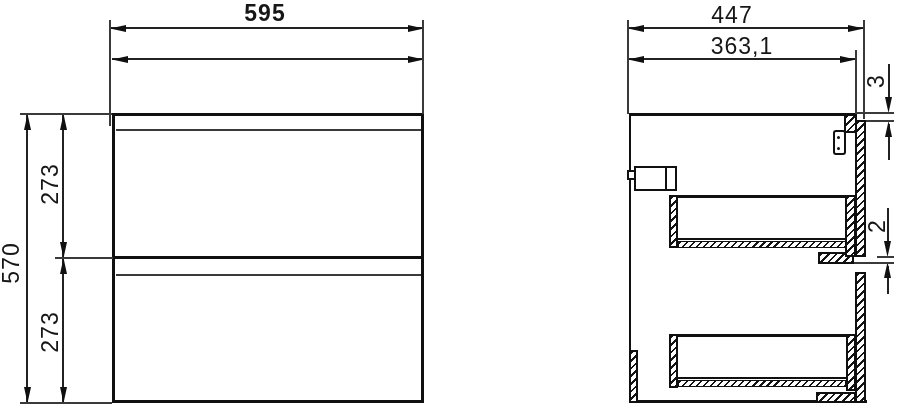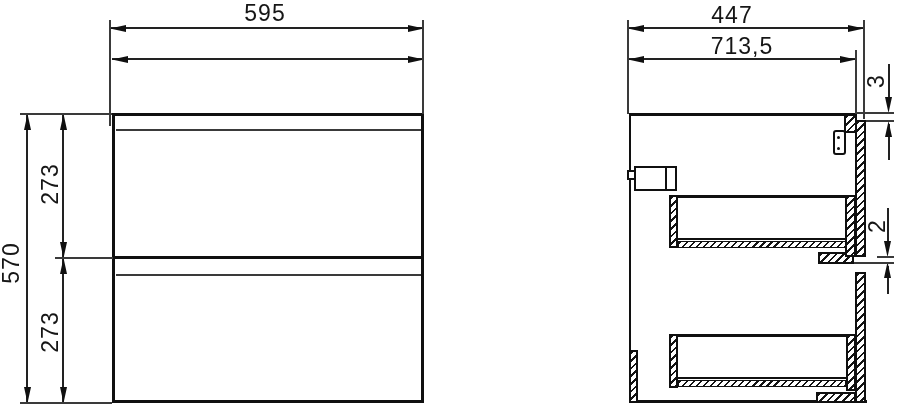--- a/index.html
+++ b/index.html
@@ -49,21 +49,21 @@
 </head>
 <body>
 
 <div class="canvas">
 
   <div class="abs outline" style="left:112px;top:113px;width:312px;height:290px;"></div>
   <div class="abs thin" style="left:116px;top:129px;width:305px;height:2px;"></div>
   <div class="abs ln" style="left:113px;top:256px;width:310px;height:3px;"></div>
   <div class="abs thin" style="left:116px;top:274px;width:305px;height:2px;"></div>
 
-  <div class="abs dimlabel" style="left:225px;top:1px;width:80px;height:24px;">595</div>
+  <div class="abs dimlabel" style="left:225px;top:1px;width:80px;height:24px;font-weight:bold;">595</div>
   <div class="abs med" style="left:110px;top:27px;width:314px;height:2px;"></div>
   <div class="abs arw left" style="left:110px;top:25px;"></div>
   <div class="abs arw right" style="left:408px;top:25px;"></div>
 
   <div class="abs med" style="left:112px;top:58px;width:312px;height:2px;"></div>
   <div class="abs arw left" style="left:112px;top:56px;"></div>
   <div class="abs arw right" style="left:408px;top:56px;"></div>
 
   <div class="abs thin" style="left:109px;top:20px;width:2px;height:106px;"></div>
   <div class="abs thin" style="left:422px;top:20px;width:2px;height:94px;"></div>
@@ -116,21 +116,21 @@
   <div class="abs ln" style="left:670px;top:334px;width:177px;height:3px;"></div>
   <div class="abs hatch" style="left:669px;top:334px;width:9px;height:54px;"></div>
   <div class="abs ln" style="left:678px;top:377px;width:168px;height:2px;"></div>
   <div class="abs hatch-thin" style="left:678px;top:380px;width:168px;height:7px;"></div>
 
   <div class="abs dimlabel" style="left:692px;top:3px;width:80px;height:24px;">447</div>
   <div class="abs med" style="left:628px;top:27px;width:236px;height:2px;"></div>
   <div class="abs arw left" style="left:628px;top:25px;"></div>
   <div class="abs arw right" style="left:848px;top:25px;"></div>
 
-  <div class="abs dimlabel" style="left:702px;top:34px;width:80px;height:24px;">713,5</div>
+  <div class="abs dimlabel" style="left:702px;top:34px;width:80px;height:24px;">363,1</div>
   <div class="abs med" style="left:628px;top:58px;width:228px;height:2px;"></div>
   <div class="abs arw left" style="left:628px;top:56px;"></div>
   <div class="abs arw right" style="left:840px;top:56px;"></div>
 
   <div class="abs thin" style="left:627px;top:20px;width:2px;height:94px;"></div>
   <div class="abs thin" style="left:863px;top:20px;width:2px;height:99px;"></div>
   <div class="abs thin" style="left:855px;top:50px;width:2px;height:64px;"></div>
 
   <div class="abs dimlabel rot" style="left:849px;top:71px;width:50px;height:20px;">3</div>
   <div class="abs med" style="left:888px;top:64px;width:2px;height:34px;"></div>

